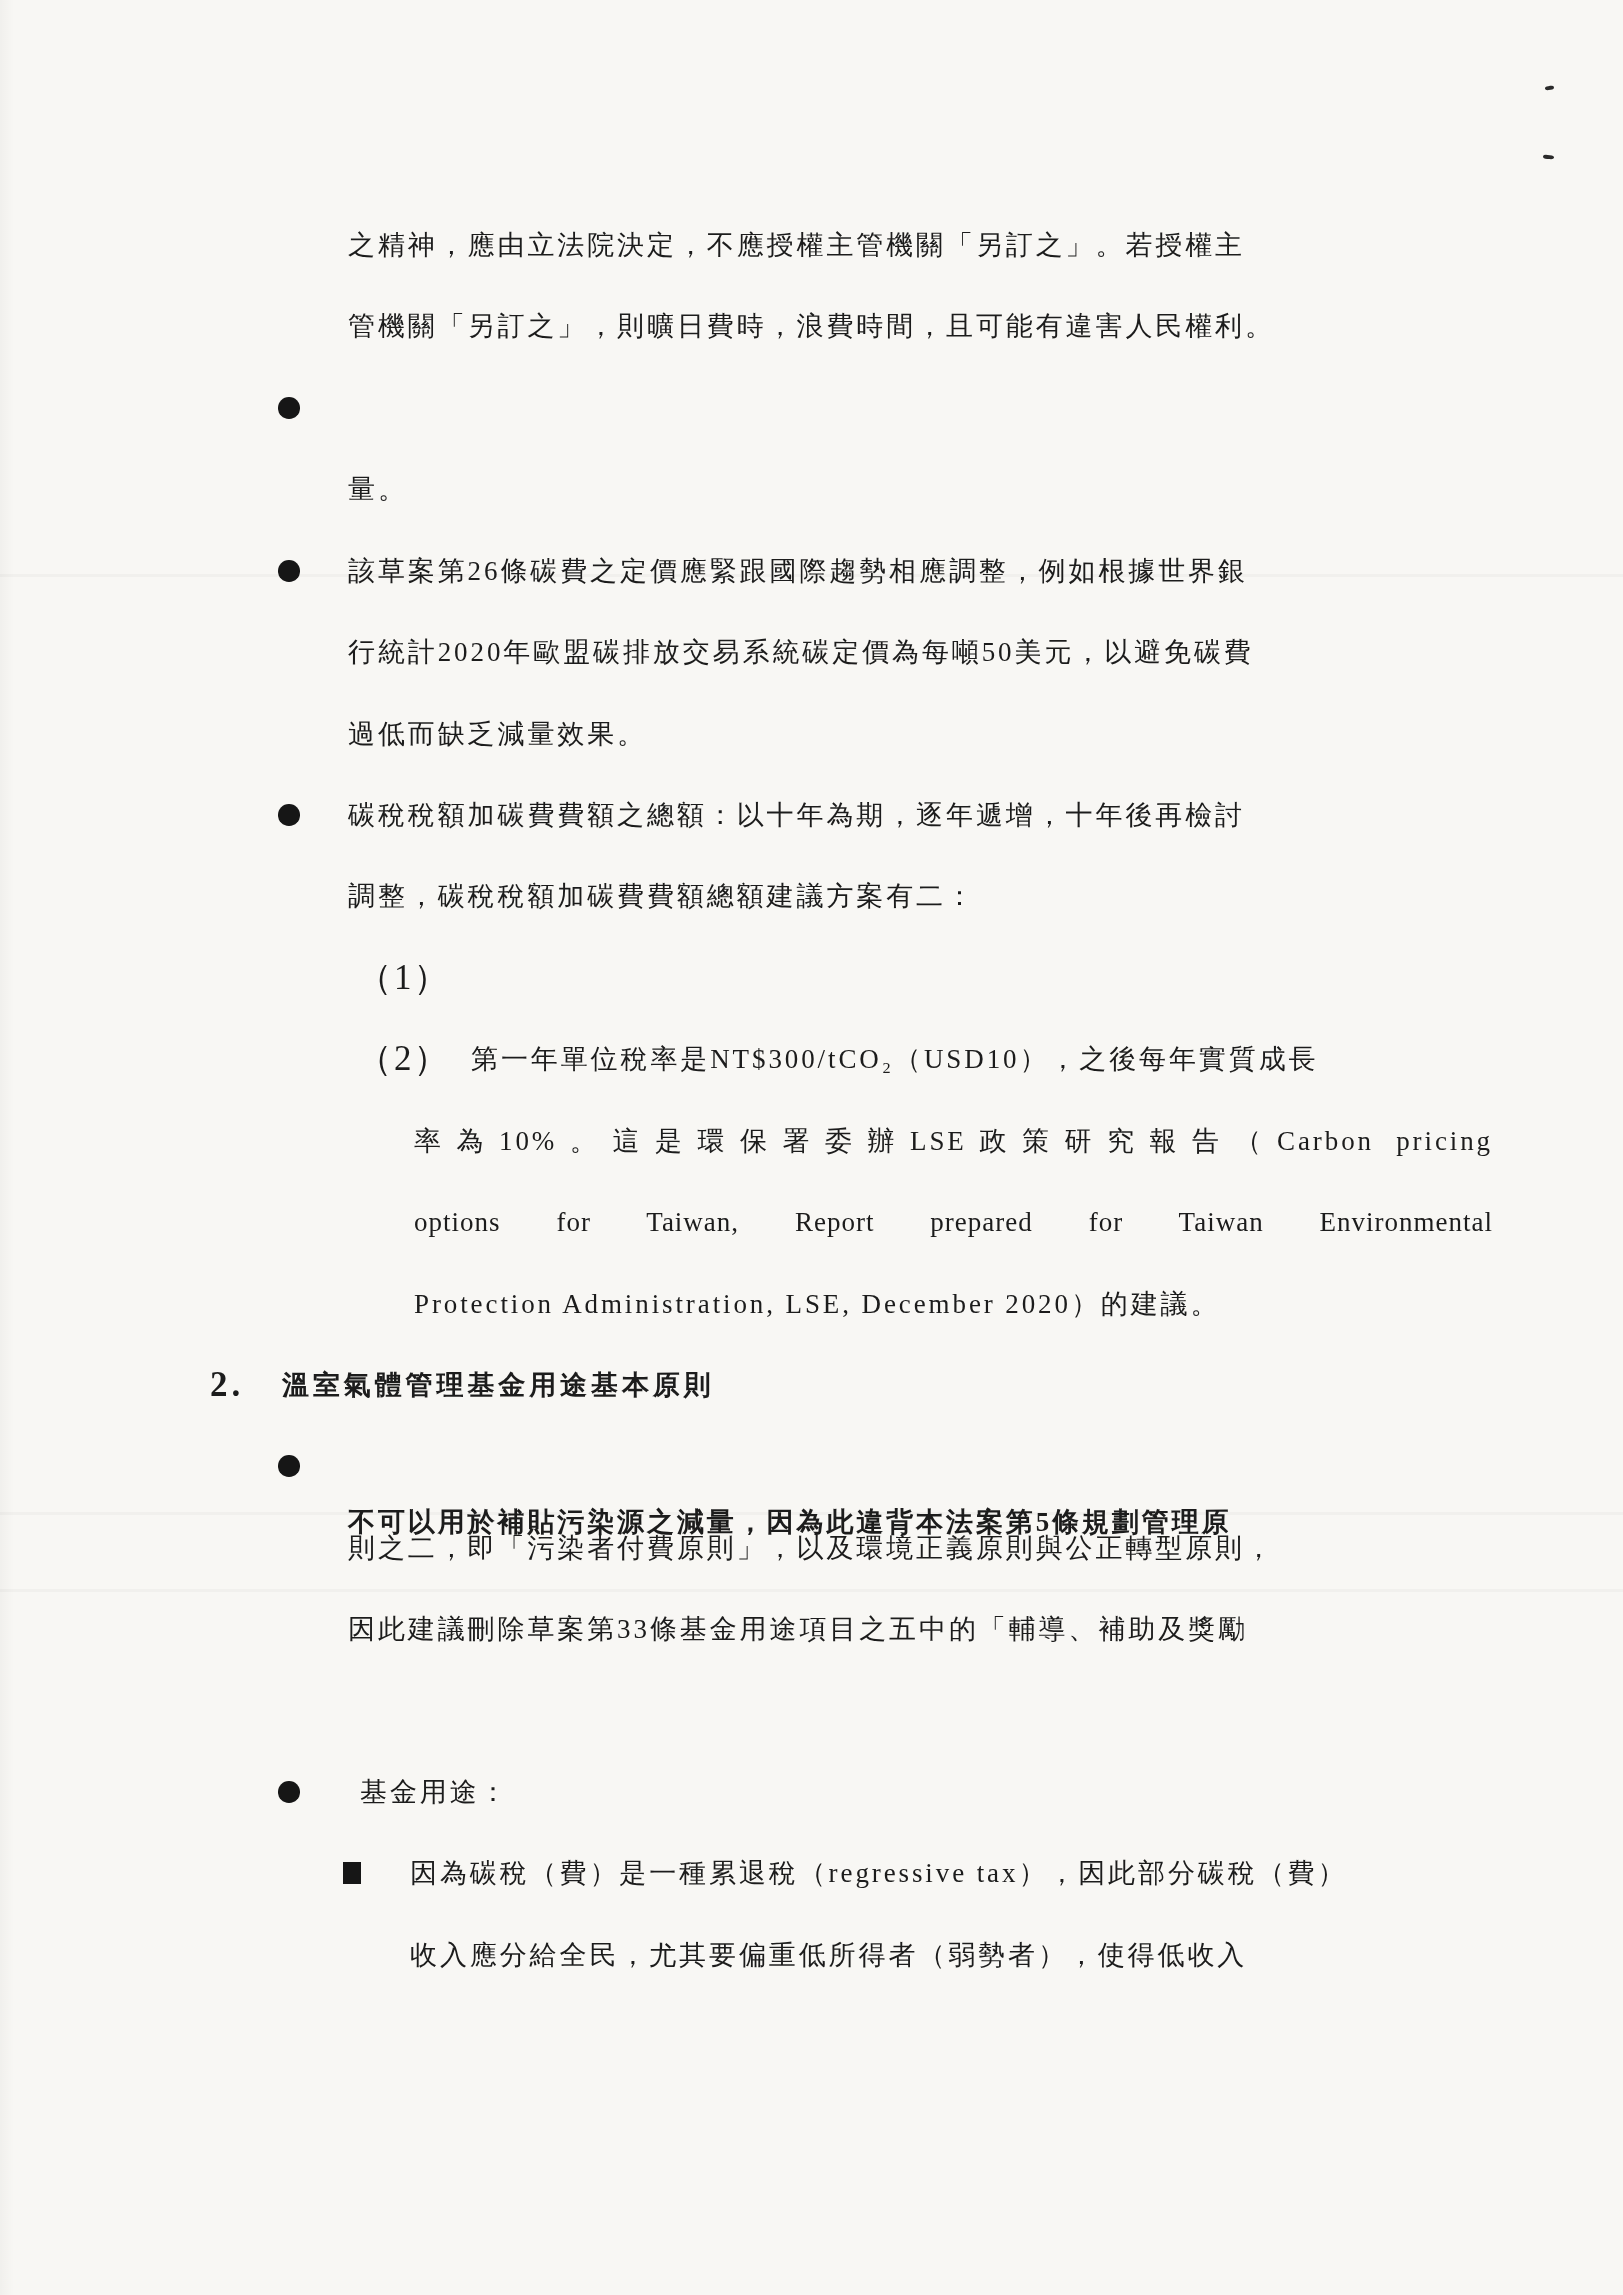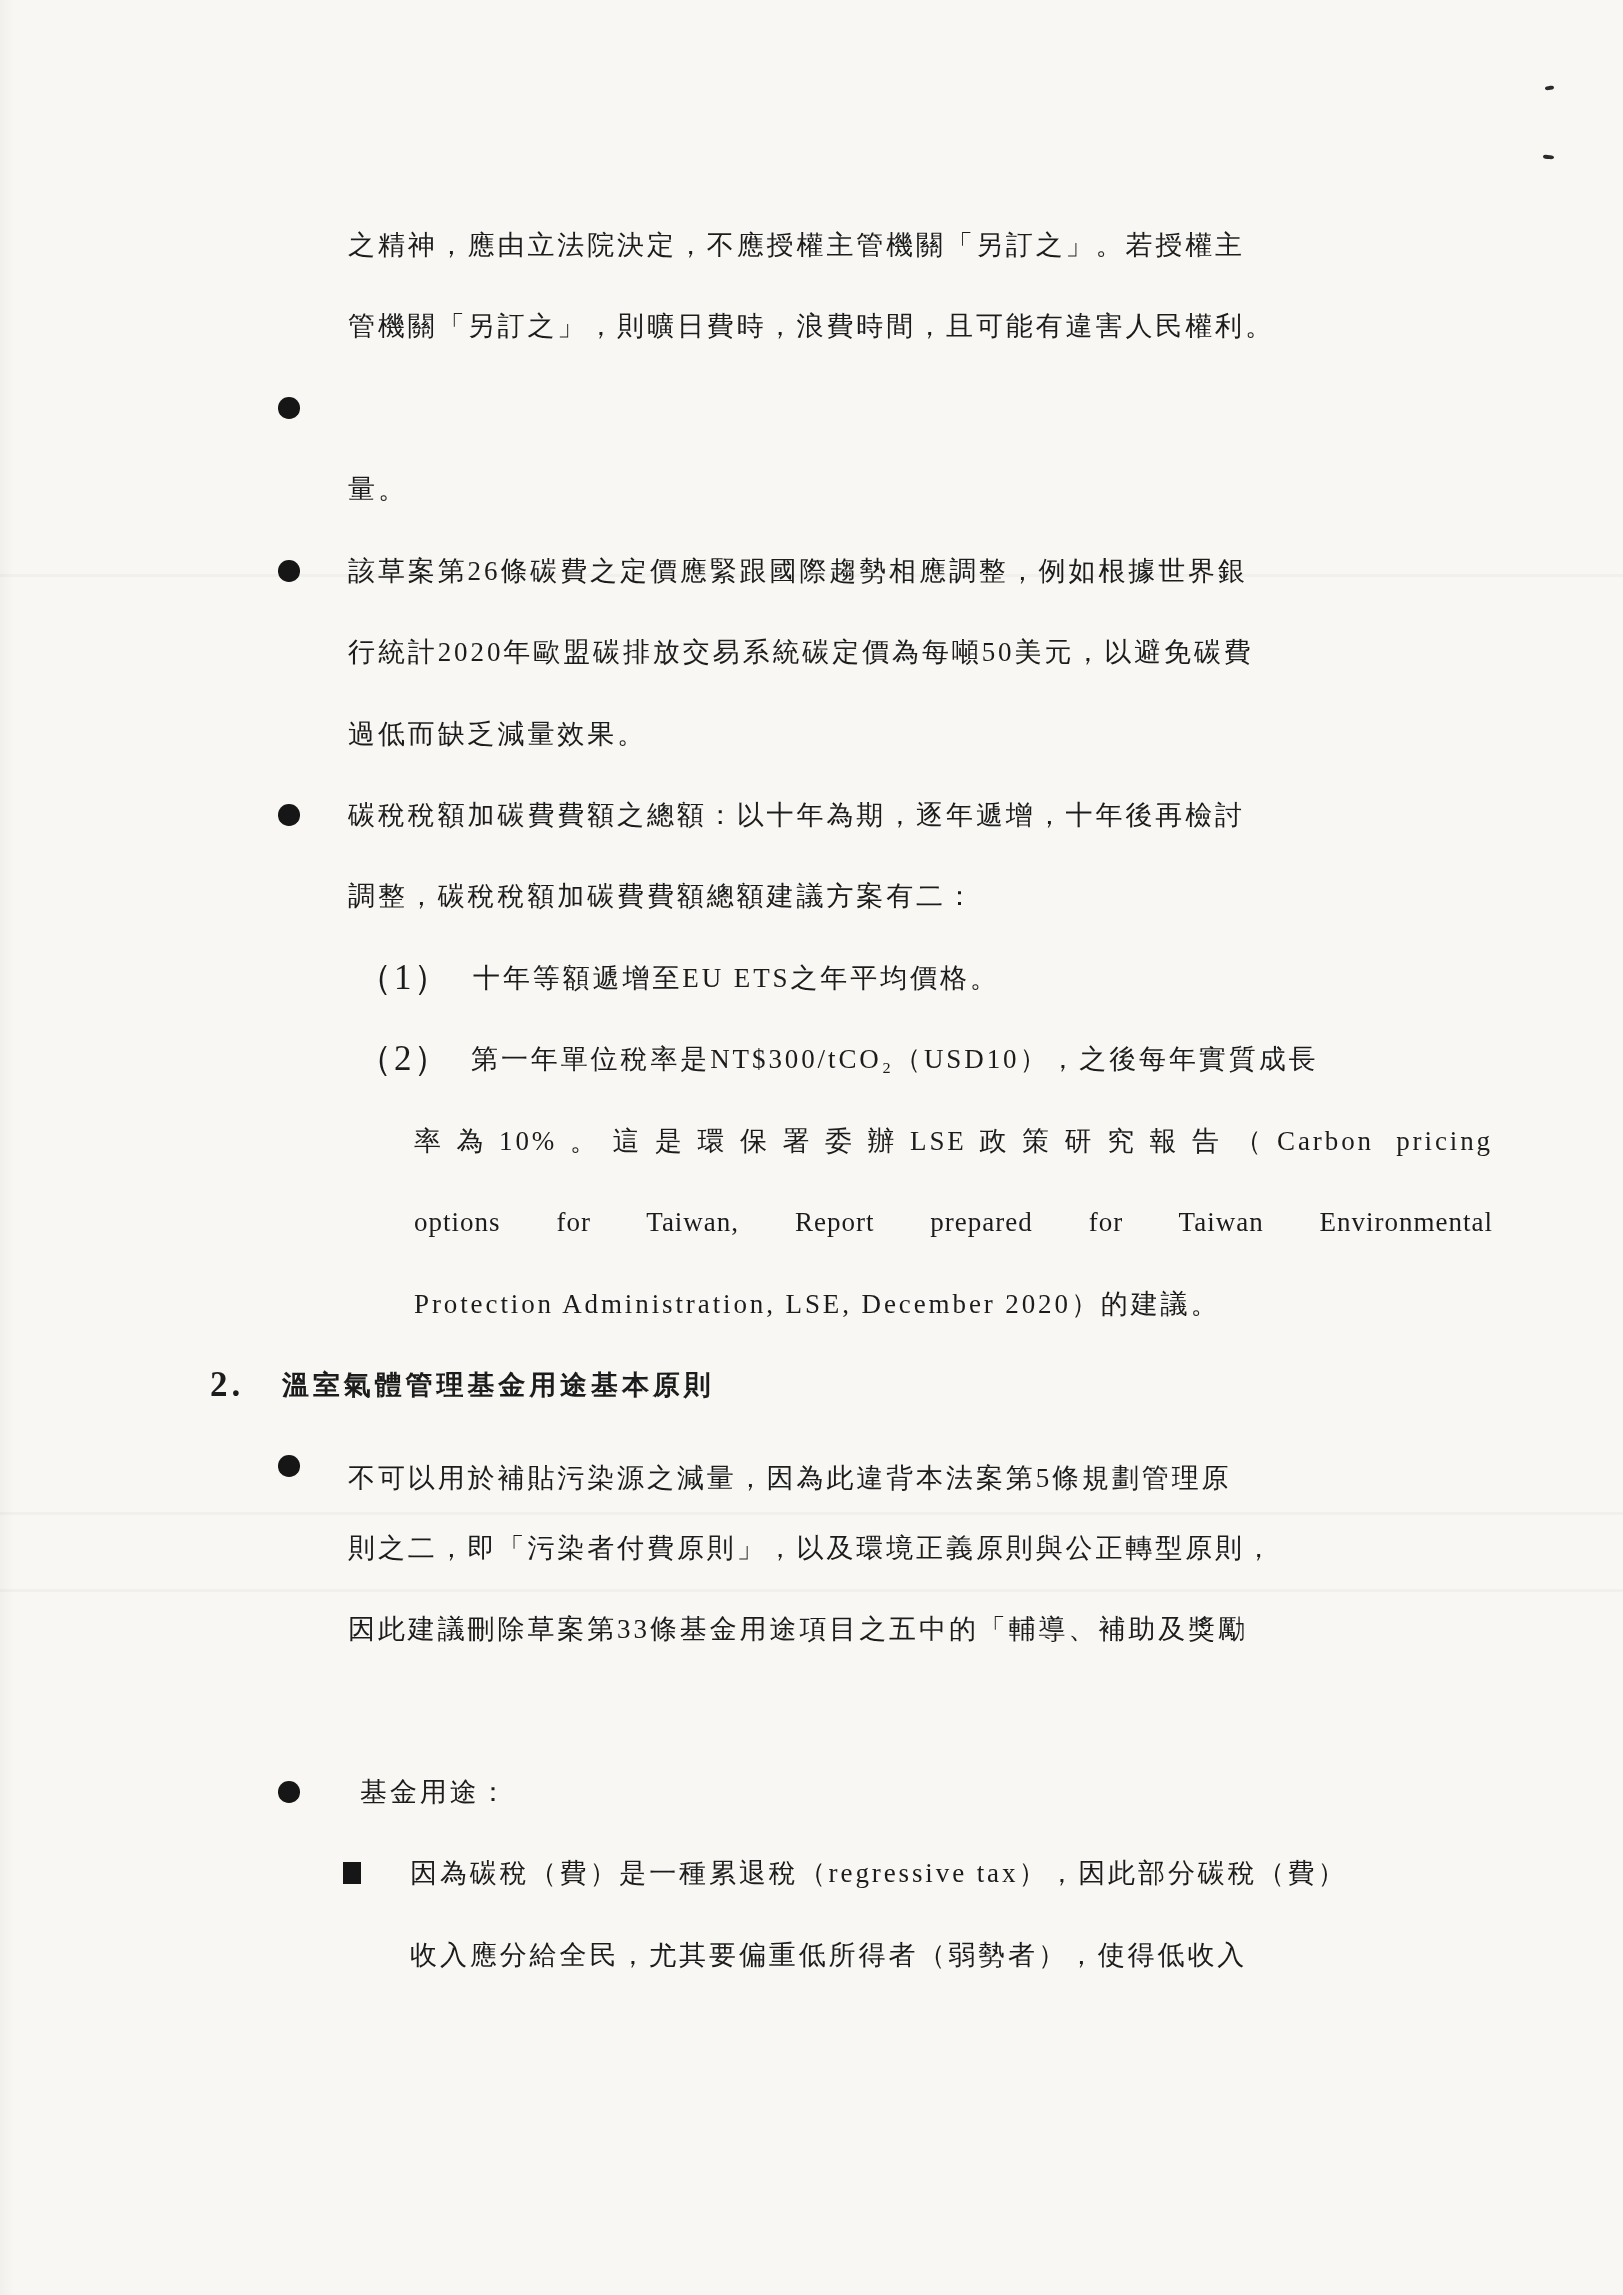--- a/index.html
+++ b/index.html
@@ -83,35 +83,34 @@
   <div class="line" style="top:610px;left:348px;">行統計2020年歐盟碳排放交易系統碳定價為每噸50美元，以避免碳費</div>
   <div class="line" style="top:692px;left:348px;">過低而缺乏減量效果。</div>
 
   <div class="dotwrap" style="top:773px;left:278px;">
       <span class="dot"></span>
     </div>
   <div class="line" style="top:773px;left:348px;">碳稅稅額加碳費費額之總額：以十年為期，逐年遞增，十年後再檢討</div>
   <div class="line" style="top:854px;left:348px;">調整，碳稅稅額加碳費費額總額建議方案有二：</div>
 
   <div class="marker" style="top:936px;left:357px;">（1）</div>
-  <div class="line" style="top:936px;left:473px;">十年等額遞增至EU ETS之年平均價格。</div>
 
   <div class="marker" style="top:1017px;left:357px;">（2）</div>
   <div class="line" style="top:1017px;left:471px;">第一年單位稅率是NT$300/tCO₂（USD10），之後每年實質成長</div>
   <div class="line justify-last" style="top:1099px;left:414px;">率為10%。這是環保署委辦LSE政策研究報告（Carbon pricing</div>
   <div class="line justify-last latin" style="top:1180px;left:414px;">options for Taiwan, Report prepared for Taiwan Environmental</div>
   <div class="line" style="top:1262px;left:414px;">Protection Administration, LSE, December 2020）的建議。</div>
 
   <div class="marker heading" style="top:1343px;left:210px;">2.</div>
   <div class="line heading" style="top:1343px;left:282px;">溫室氣體管理基金用途基本原則</div>
 
   <div class="dotwrap" style="top:1424px;left:278px;">
       <span class="dot"></span>
     </div>
-  <div class="line" style="top:1436px;left:348px;">不可以用於補貼污染源之減量，因為此違背本法案第5條規劃管理原</div>
+  <div class="line" style="top:1480px;left:348px;font-weight:bold;">不可以用於補貼污染源之減量，因為此違背本法案第5條規劃管理原</div>
   <div class="line" style="top:1506px;left:348px;">則之二，即「污染者付費原則」，以及環境正義原則與公正轉型原則，</div>
   <div class="line" style="top:1587px;left:348px;">因此建議刪除草案第33條基金用途項目之五中的「輔導、補助及獎勵</div>
 
   <div class="dotwrap" style="top:1750px;left:278px;">
       <span class="dot"></span>
     </div>
   <div class="line" style="top:1750px;left:360px;">基金用途：</div>
 
   <div class="sqwrap" style="top:1831px;left:343px;">
       <span class="sq"></span>

